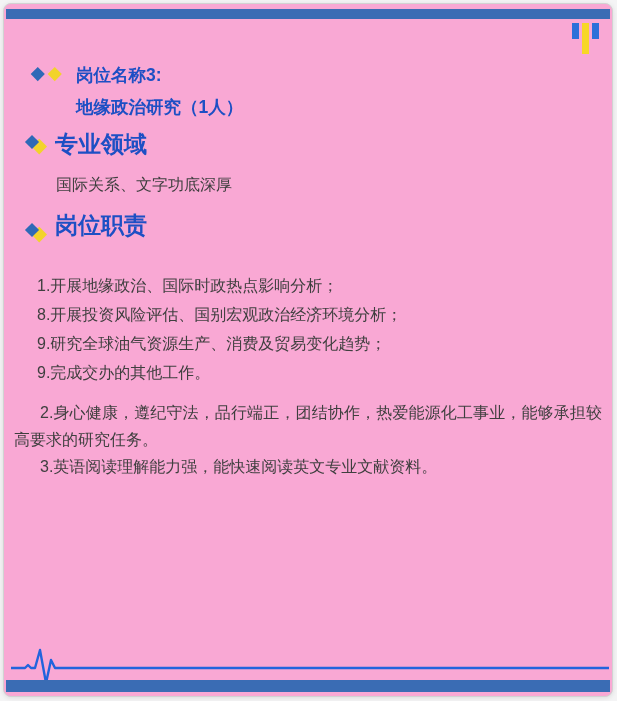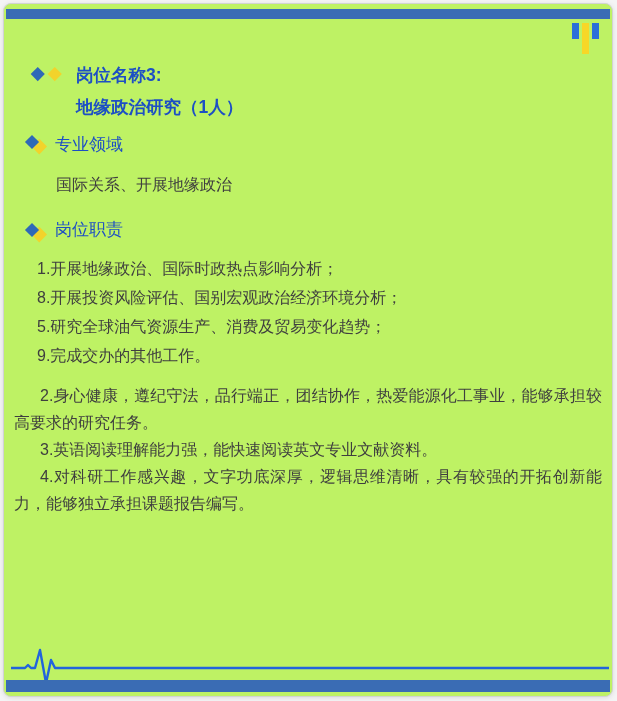--- a/index.html
+++ b/index.html
@@ -1,20 +1,20 @@
 <!DOCTYPE html>
 <html><head>
 <meta charset="utf-8">
 <style>
   * { margin:0; padding:0; box-sizing:border-box; }
   html,body { width:617px; height:701px; overflow:hidden;
     background:#f4f4f5; font-family:"Liberation Sans", sans-serif; }
 
   .card { position:absolute; left:3px; top:3px; width:610px; height:694px;
-    background:#bef264; border:1px solid #d2d2d2; border-radius:8px;
+    background:#f9a8d4; border:1px solid #d2d2d2; border-radius:8px;
     box-shadow:0 1px 5px rgba(0,0,0,.10); overflow:hidden; }
 
   .top-bar { height:10px; margin:5px 2px 0 2px; background:#3a6cb4; }
 
   .ribbon { position:absolute; top:19px; right:13px; display:flex; gap:3px;
     align-items:flex-start; }
   .ribbon .rb { width:7px; }
   .ribbon .rb.blue   { height:16px; background:#2b70d9; }
   .ribbon .rb.yellow { height:31px; background:#f7d727; }
 
@@ -27,27 +27,27 @@
 
   .title-row { display:flex; align-items:flex-start; padding-left:19px; margin-top:40px; }
   .twin-dmd { display:flex; gap:7px; width:30px; margin-top:10px; flex:none; }
   .title-text { margin-left:13px; font-size:17.5px; font-weight:bold;
     color:#1d4fc4; line-height:32px; }
 
   .sec-head { display:flex; align-items:center; padding-left:12px; height:24px; }
   .overlap-dmd { position:relative; width:21px; height:18px; flex:none; }
   .overlap-dmd .dy { position:absolute; left:8px; top:6px; width:10.5px; height:10.5px; }
   .overlap-dmd .db { position:absolute; left:1px; top:2px; width:10px; height:10px; z-index:2; }
-  .sec-head .sec-label { margin-left:8px; font-size:17px; font-weight:normal; color:#1d4fc4; }
+  .sec-head .sec-label { margin-left:8px; font-size:23px; font-weight:bold; color:#1d4fc4; }
 
   .head-major { margin-top:9px; }
   .major-body { padding-left:42px; line-height:26px; margin-top:16px; }
 
   .head-duties { margin-top:19px;align-items:flex-end; }
-  .duties-list { margin-top:13px; padding-left:23px; list-style:none; }
+  .duties-list { margin-top:30px; padding-left:23px; list-style:none; }
   .duties-list li { line-height:29px; }
 
   .head-req { margin-top:12px; }
   .req-block { margin-top:12px; }
   .req-block p { line-height:27px; text-indent:26px; text-align:justify; }
 
   .pulse-wrap { position:absolute; left:7px; top:641px; width:598px; height:46px; }
 
   .bottom-bar { position:absolute; left:2px; right:2px; bottom:4px; height:12px;
     background:#3a6cb4; }
@@ -78,40 +78,39 @@
       </div>
     </div>
 
     <div class="sec-head head-major">
       <span class="overlap-dmd">
         <span class="dmd yellow dy"></span>
         <span class="dmd blue db"></span>
       </span>
       <span class="sec-label">专业领域</span>
     </div>
-    <div class="major-body">国际关系、开展地缘政治</div>
+    <div class="major-body">国际关系、文字功底深厚</div>
 
     <div class="sec-head head-duties">
       <span class="overlap-dmd">
         <span class="dmd yellow dy"></span>
         <span class="dmd blue db"></span>
       </span>
       <span class="sec-label">岗位职责</span>
     </div>
     <ul class="duties-list">
       <li>1.开展地缘政治、国际时政热点影响分析；</li>
       <li>8.开展投资风险评估、国别宏观政治经济环境分析；</li>
-      <li>5.研究全球油气资源生产、消费及贸易变化趋势；</li>
+      <li>9.研究全球油气资源生产、消费及贸易变化趋势；</li>
       <li>9.完成交办的其他工作。</li>
     </ul>
 
     <div class="req-block">
       <p>2.身心健康，遵纪守法，品行端正，团结协作，热爱能源化工事业，能够承担较高要求的研究任务。</p>
       <p>3.英语阅读理解能力强，能快速阅读英文专业文献资料。</p>
-      <p>4.对科研工作感兴趣，文字功底深厚，逻辑思维清晰，具有较强的开拓创新能力，能够独立承担课题报告编写。</p>
     </div>
 
   </div>
 
   <div class="pulse-wrap">
     <svg width="598" height="46" viewBox="0 0 598 46" xmlns="http://www.w3.org/2000/svg">
       <polyline points="0,23 14,23 17,20 20,23 24,23 29,5 35,38 40,15 44,23 598,23" fill="none" stroke="#2264dd" stroke-width="2.4" stroke-linejoin="round" stroke-linecap="round"></polyline>
     </svg>
   </div>
 

